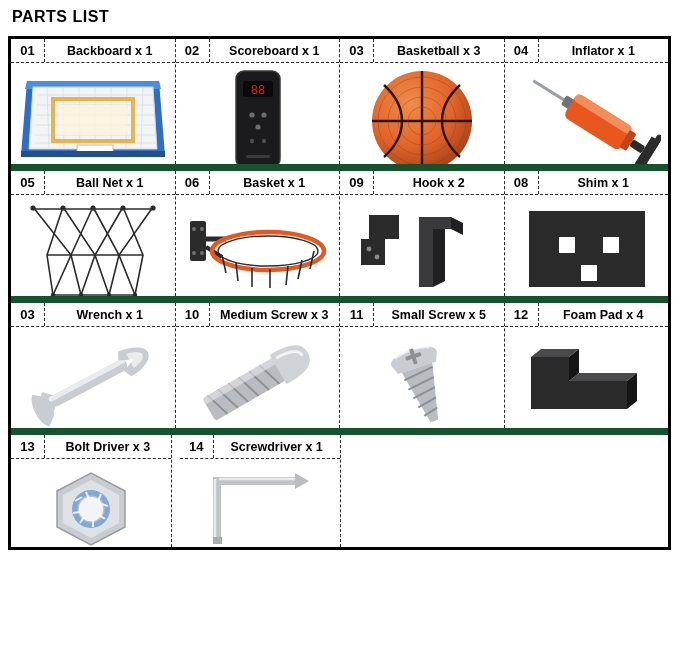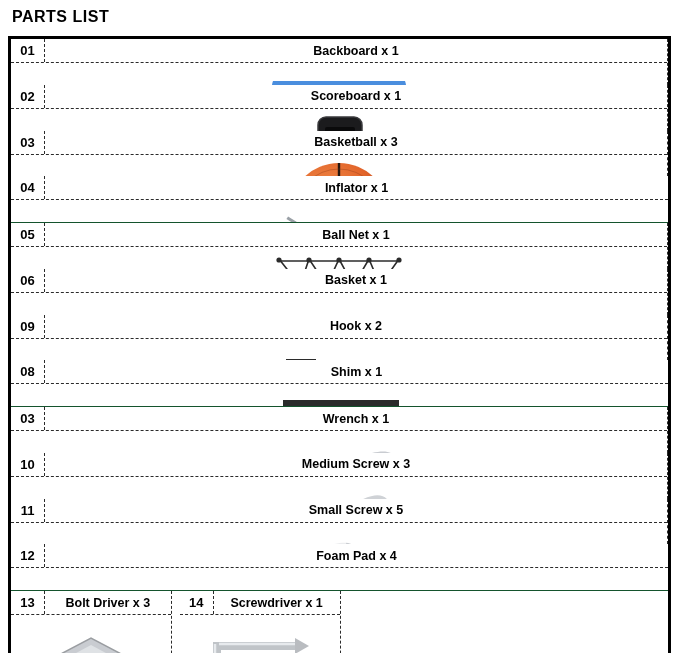--- a/index.html
+++ b/index.html
@@ -36,24 +36,23 @@
     position: absolute;
     left: 8px;
     top: 36px;
     width: 663px;
     border: 3px solid #000;
     box-sizing: border-box;
     background: #fff;
   }
   .row {
     display: flex;
-    height: 184px;
-    box-sizing: border-box;
-    border-bottom: 1px solid #14532d;
-    flex-direction: column;
+    height: 132px;
+    box-sizing: border-box;
+    border-bottom: 7px solid #14532d;
   }
   .row:last-child { border-bottom: none; }
   .cell {
     flex: 1 1 0;
     box-sizing: border-box;
     border-right: 1.5px dashed #2b2b2b;
     position: relative;
     display: flex;
     flex-direction: column;
     overflow: hidden;
@@ -90,21 +89,21 @@
   .art {
     flex: 1;
     display: flex;
     align-items: center;
     justify-content: center;
     position: relative;
   }
   .art svg { display: block; }
   .last-row {
     display: flex;
-    height: 142px;
+    height: 112px;
     box-sizing: border-box;
     gap: 8px;
   }
   .last-row .cell { border-bottom: none; }
   .spacer-cell {
     flex: 2 1 0;
     border-right: none;
   }
 </style>
 </head>

